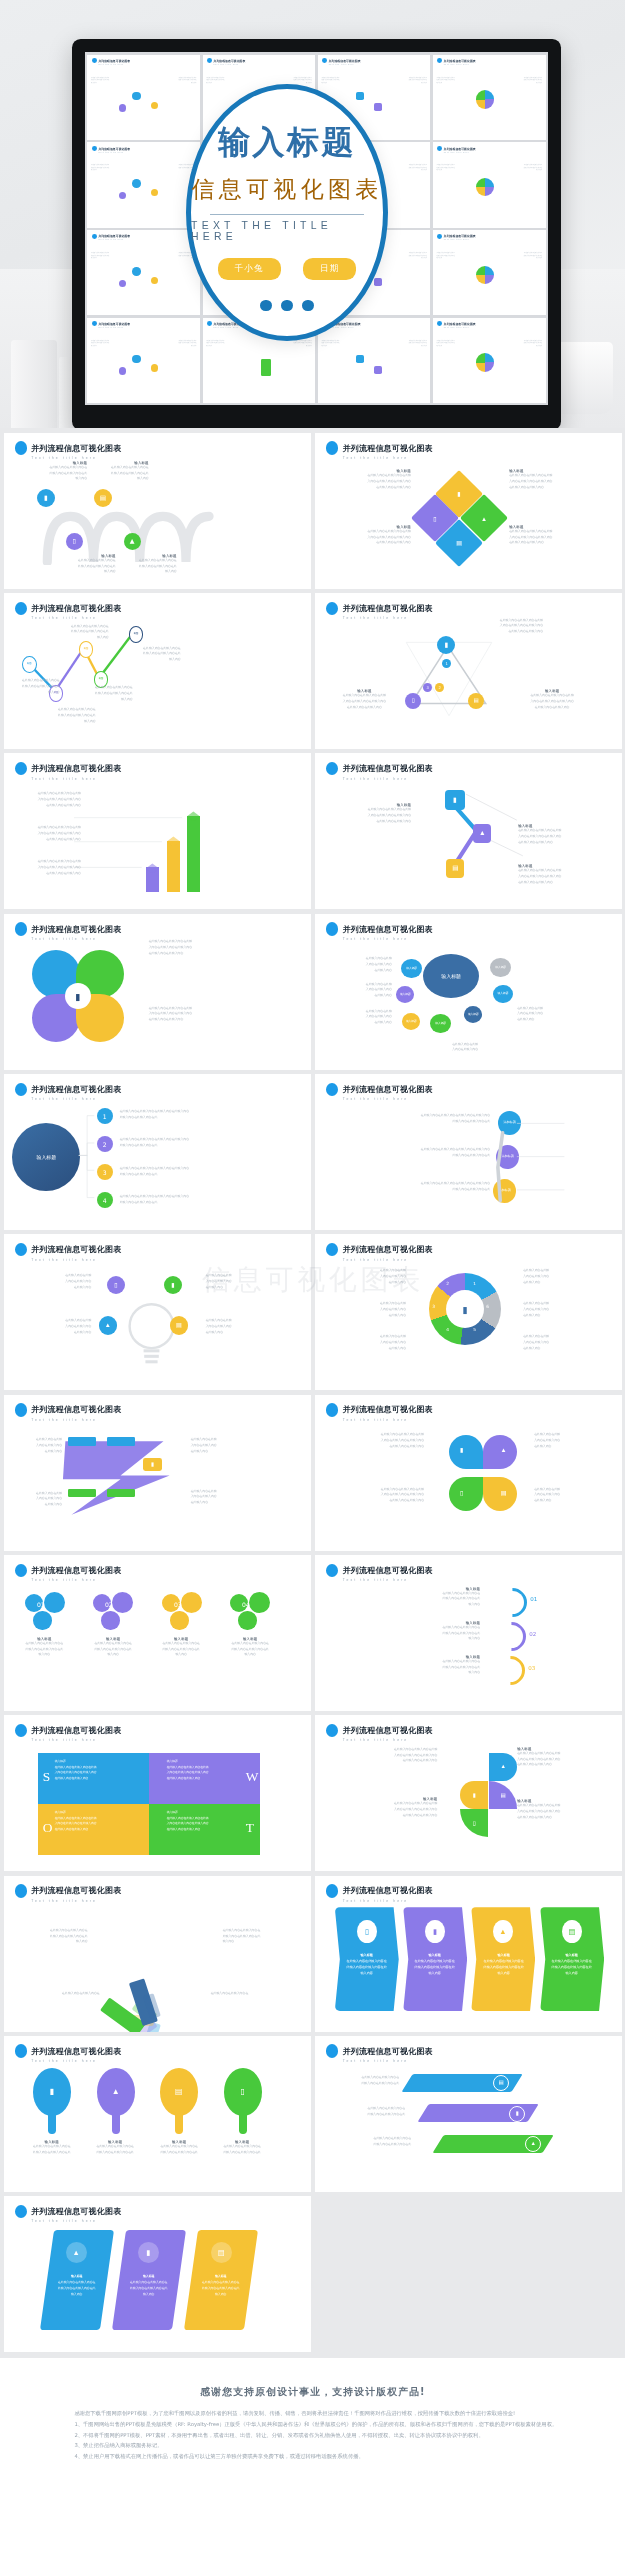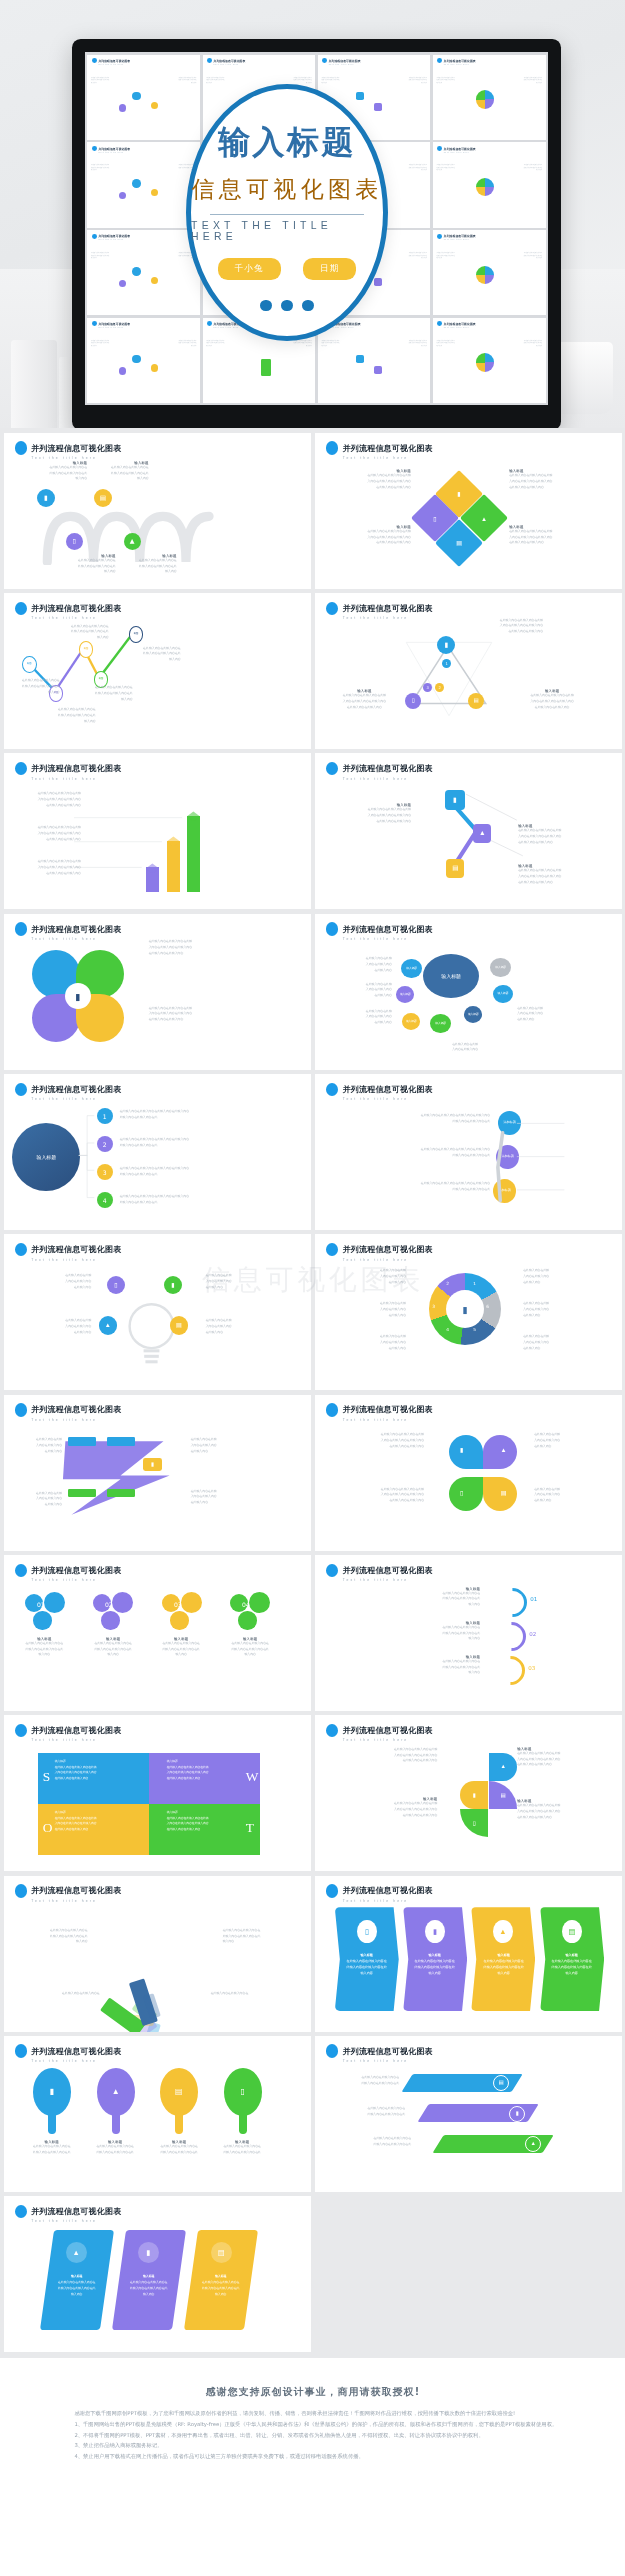--- a/index.html
+++ b/index.html
@@ -1072,21 +1072,21 @@
         <div class="abs ctr" style="left:192px;top:50px;width:50px;color:#fff;font-size:2.9px;line-height:2;font-family:'DejaVu Sans',sans-serif"><b>输入标题</b><br>在此输入内容在此输入内容在<br>此输入内容在此输入内容在此<br>输入内容</div>
       </div>
     </div>
   </section>
 
 <div class="watermark">
   <div class="wm2">信息可视化图表</div>
 </div>
 
 <section class="copy">
-  <h2>感谢您支持原创设计事业，商用请获取授权!</h2>
+  <h2>感谢您支持原创设计事业，支持设计版权产品!</h2>
   <div id="copy-body">
       <p>感谢您下载千图网原创PPT模板，为了您和千图网以及原创作者的利益，请勿复制、传播、销售，否则将承担法律责任！千图网将对作品进行维权，按照传播下载次数的十倍进行索取赔偿金!</p>
       <p>1、千图网网站出售的PPT模板是免版税类（RF: Royalty-free）正版受《中华人民共和国著作法》和《世界版权公约》的保护，作品的所有权、版权和著作权归千图网所有，您下载的是PPT模板素材使用权。</p>
       <p>2、不得将千图网的PPT模板、PPT素材，本身用于再出售，或者出租、出借、转让、分销、发布或者作为礼物供他人使用，不得转授权、出卖、转让本协议或本协议中的权利。</p>
       <p>3、禁止把作品纳入商标或服务标记。</p>
       <p>4、禁止用户用下载格式在网上传播作品，或者作品可以让第三方单独付费或共享免费下载，或通过转移电话服务系统传播。</p>
     </div>
 </section>
 
 

